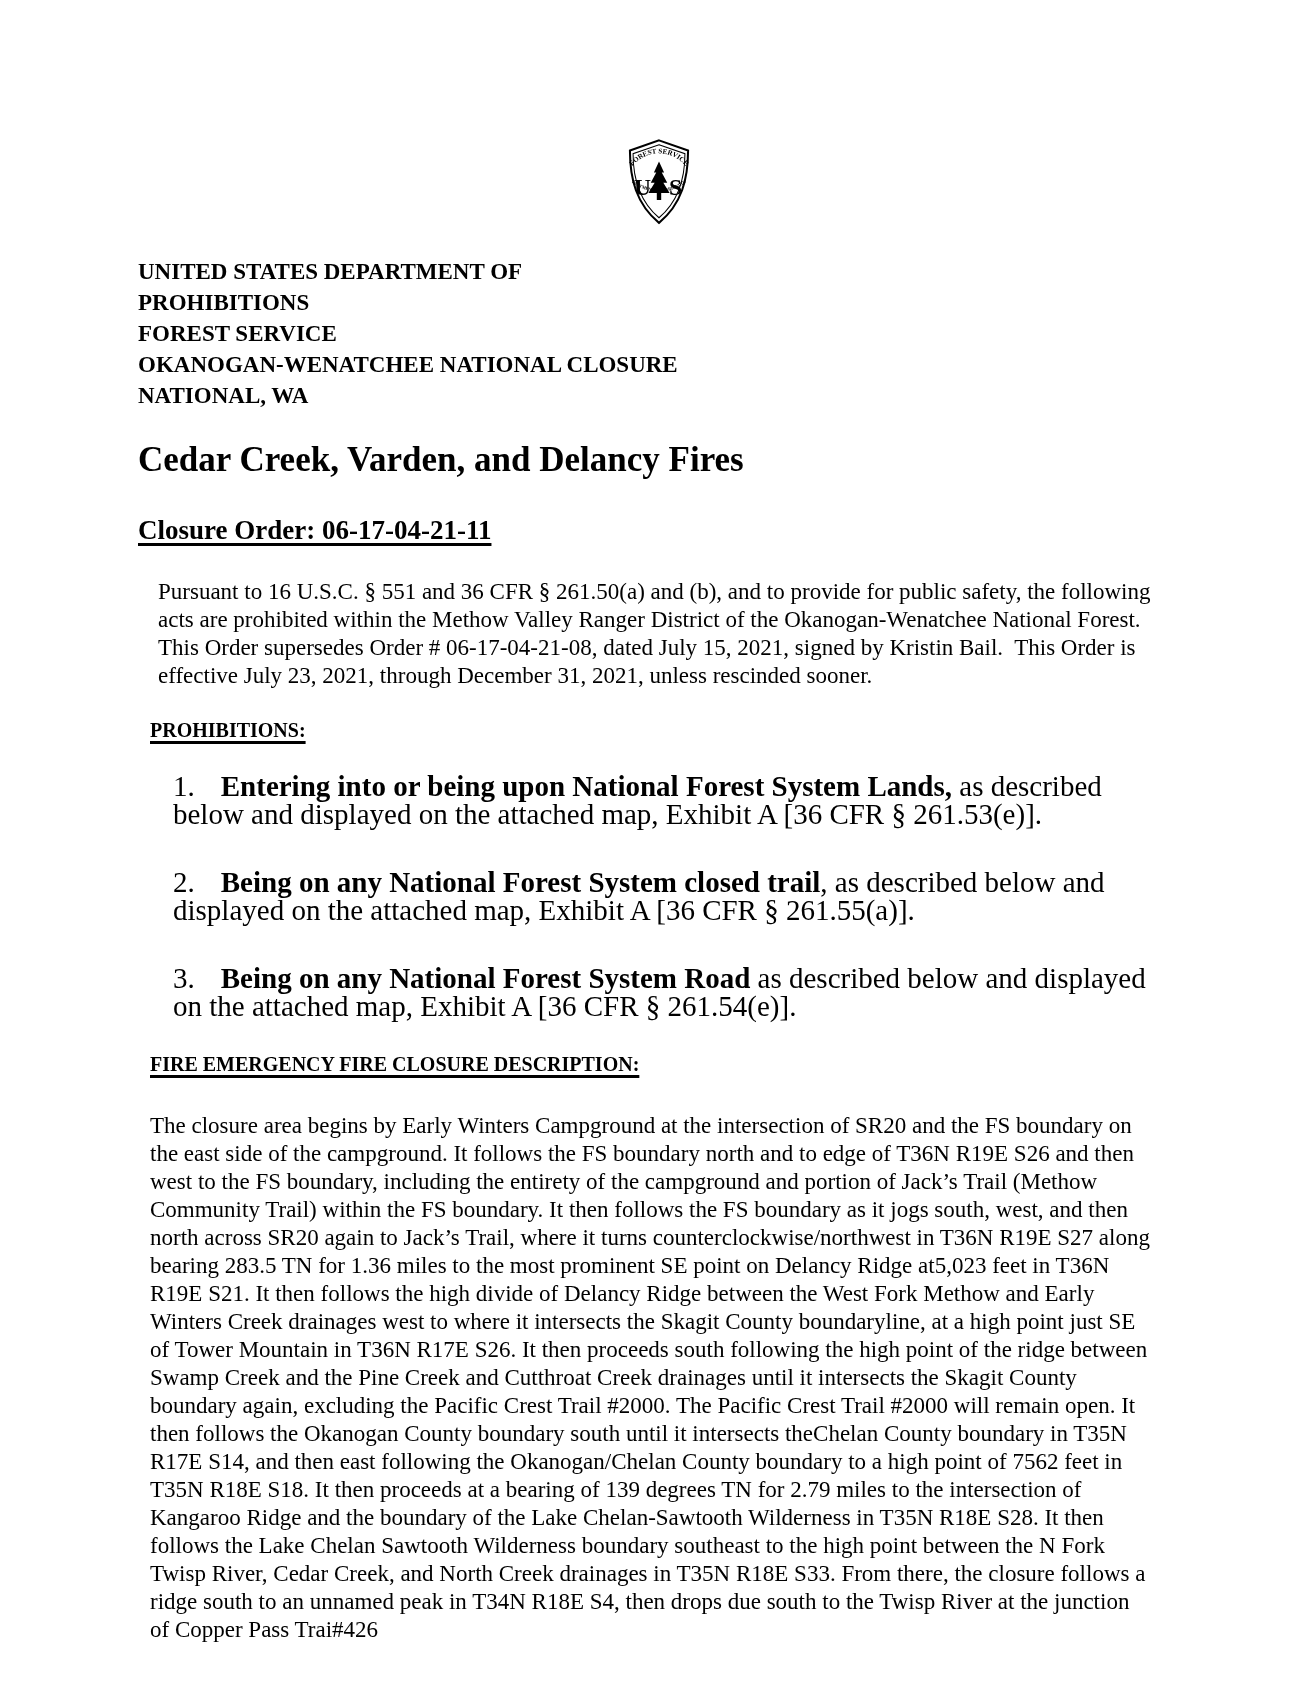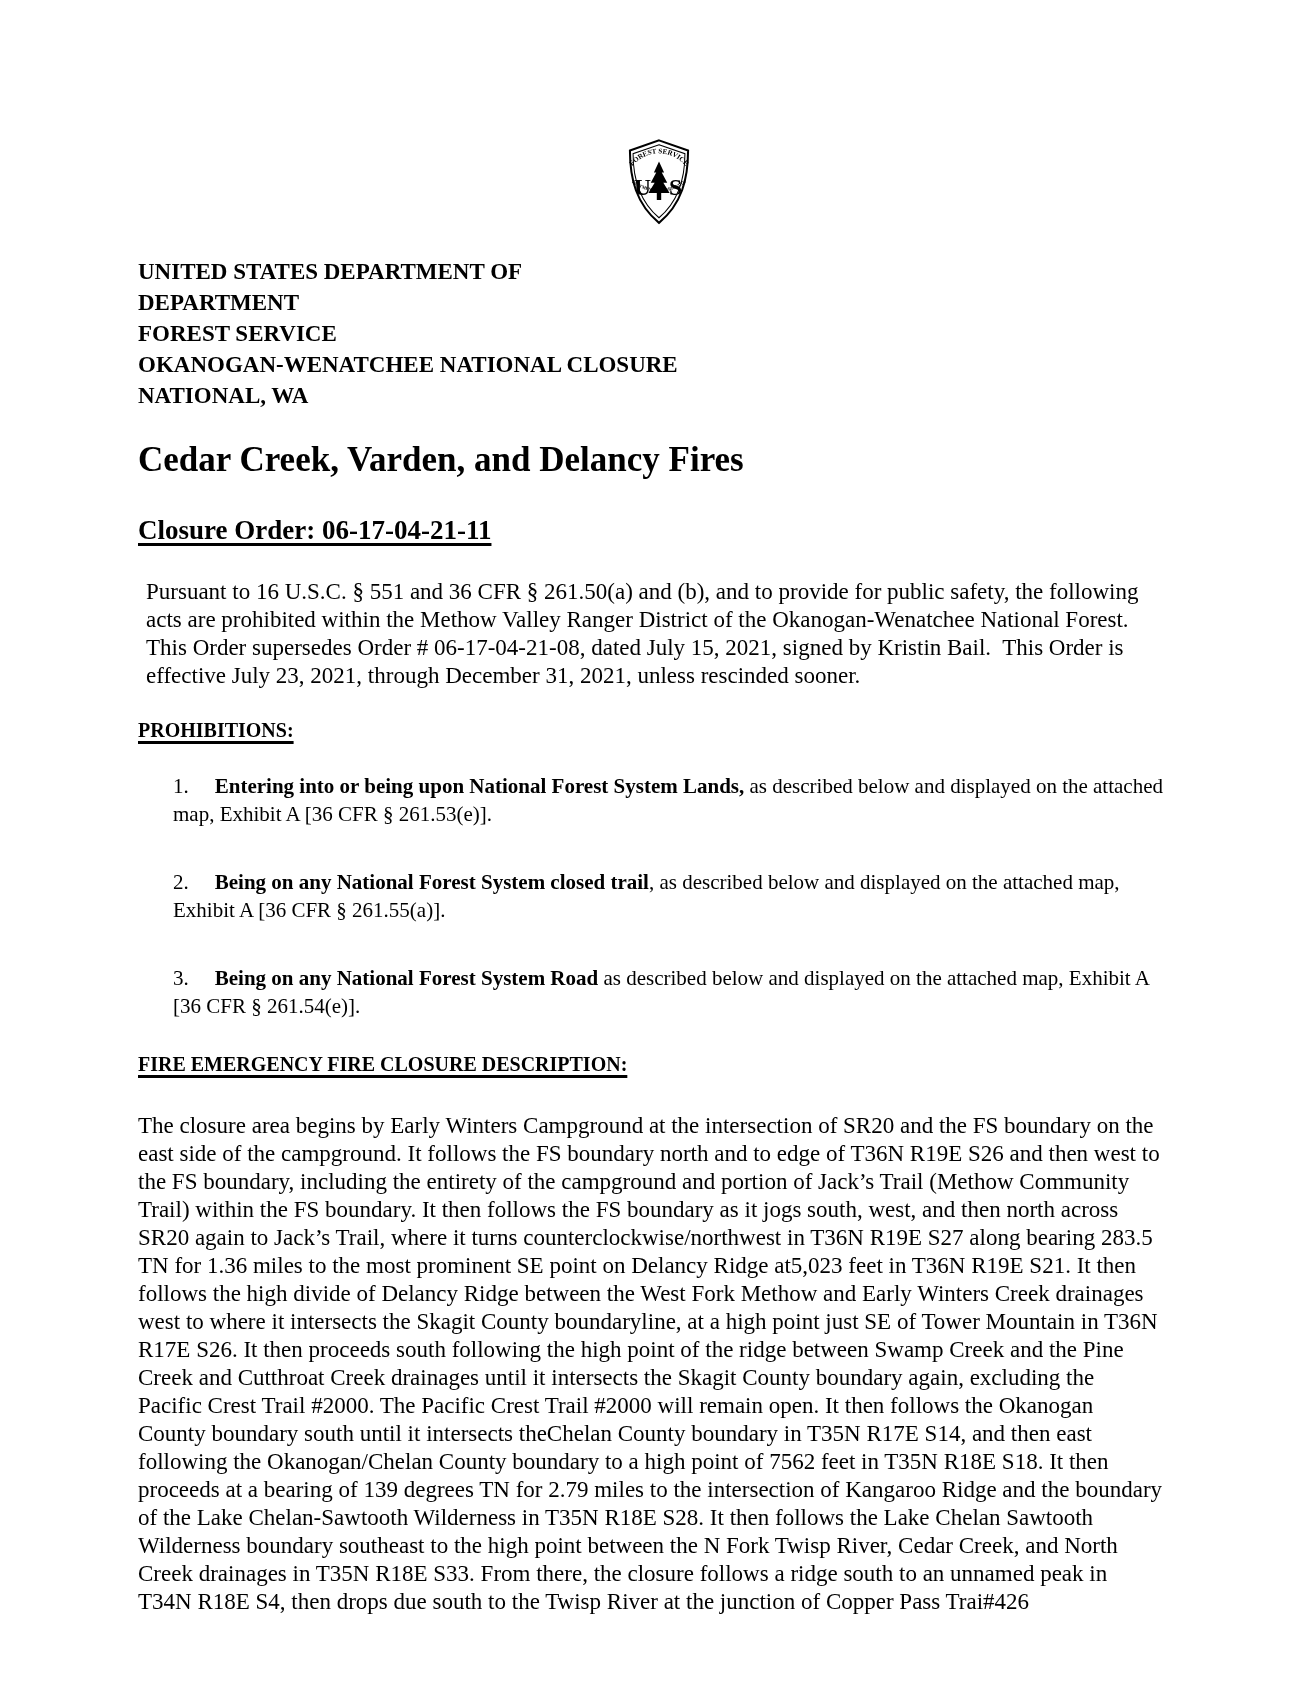--- a/index.html
+++ b/index.html
@@ -39,21 +39,21 @@
     margin-top: 40px;
     font-weight: bold;
     font-size: 27px;
     line-height: 31px;
     text-align: left;
     text-decoration: underline;
     text-decoration-thickness: 2.5px;
     text-underline-offset: 4px;
   }
 
-  p, .section-heading, .item { margin: 0; }
+  p, .section-heading, .item { margin: 12px; }
 
   .body-text {
     font-size: 23px;
     line-height: 28px;
     white-space: pre-wrap;
   }
 
   .intro {
     margin-top: 32px;
     padding-left: 8px;
@@ -66,21 +66,21 @@
     text-decoration: underline;
     text-decoration-thickness: 2.5px;
     text-underline-offset: 4px;
   }
   .heading-prohibitions { margin-top: 26px; }
   .heading-closure { margin-top: 30px; }
 
   .item {
     margin-top: 28px;
     margin-left: 35px;
-    font-size: 21px;
+    font-size: 29px;
     line-height: 28px;
   }
   .item + .item { margin-top: 40px; }
   .item .tab { display: inline-block; width: 26px; }
   .item .b { font-weight: bold; }
 
   .closure-intro { margin-top: 30px; }
   .closure-description { margin-top: 34px; }
 </style>
 </head>
@@ -105,21 +105,21 @@
       <text font-size="5.6" font-weight="bold" fill="#000" text-anchor="middle">
         <textPath href="#arcBottom" startOffset="50%">DEPARTMENT OF AGRICULTURE</textPath>
       </text>
     </svg>
   </div>
 
   <div class="content">
 
     <div class="hdr">
       <div class="hdr-line">UNITED STATES DEPARTMENT OF</div>
-      <div class="hdr-line">DEPARTMENT</div>
+      <div class="hdr-line">PROHIBITIONS</div>
       <div class="hdr-line">FOREST SERVICE</div>
       <div class="hdr-line">OKANOGAN-WENATCHEE NATIONAL CLOSURE</div>
       <div class="hdr-line">NATIONAL, WA</div>
     </div>
 
     <div class="fires-title">Cedar Creek, Varden, and Delancy Fires</div>
 
     <div class="order-title">Closure Order: 06-17-04-21-11</div>
 
     <p class="body-text intro">Pursuant to 16 U.S.C. § 551 and 36 CFR § 261.50(a) and (b), and to provide for public safety, the following acts are prohibited within the Methow Valley Ranger District of the Okanogan-Wenatchee National Forest. This Order supersedes Order # 06-17-04-21-08, dated July 15, 2021, signed by Kristin Bail.  This Order is effective July 23, 2021, through December 31, 2021, unless rescinded sooner.</p>

